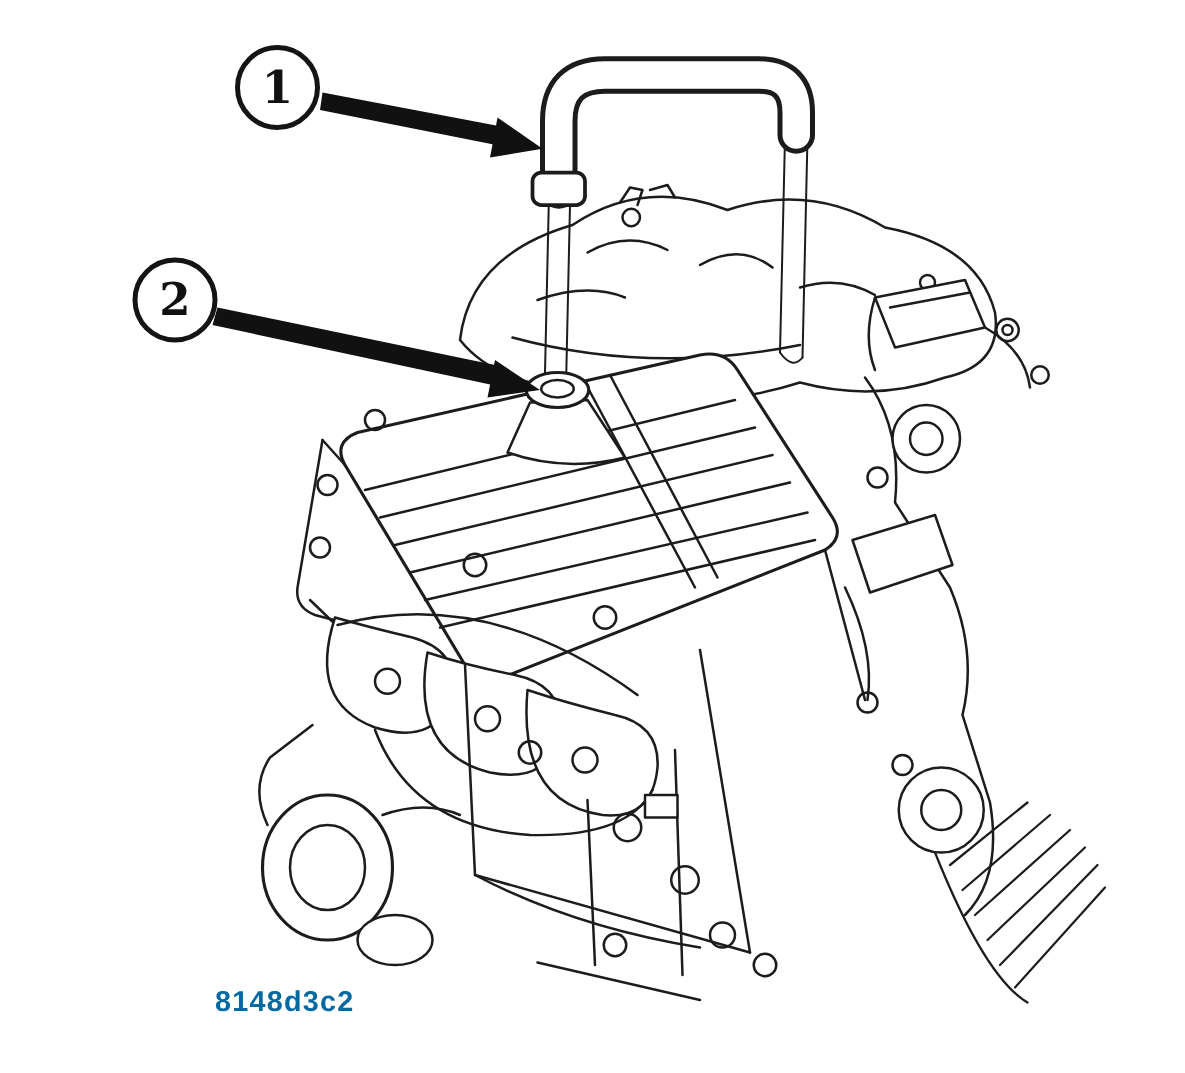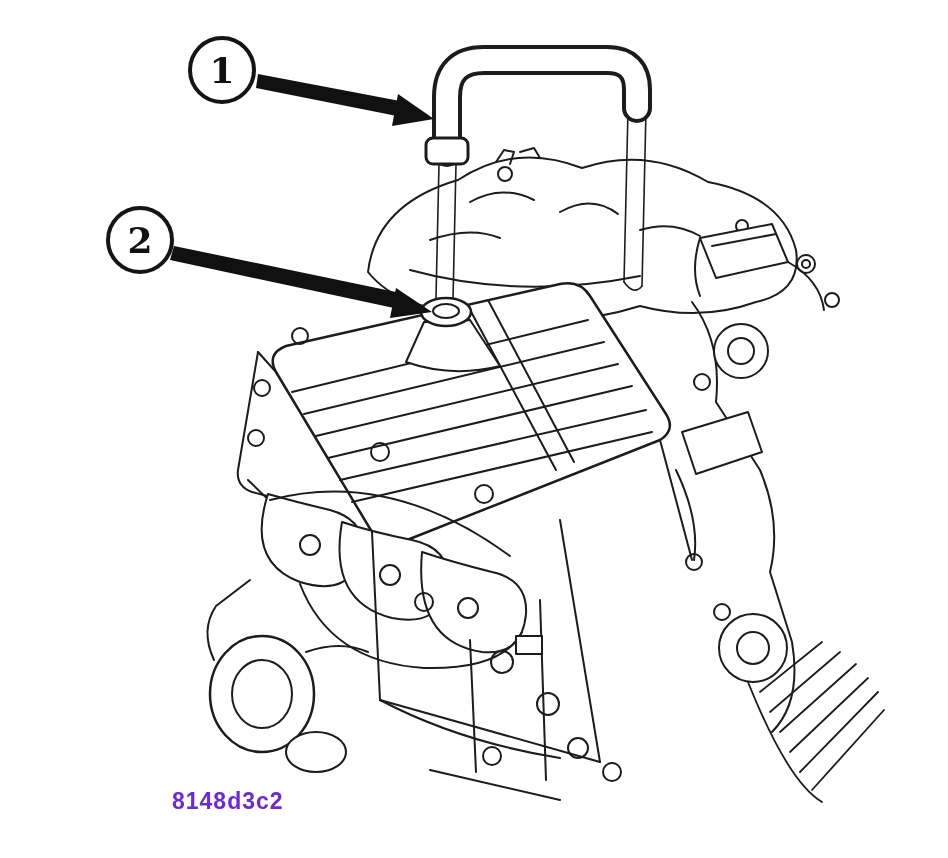--- a/index.html
+++ b/index.html
@@ -27,21 +27,21 @@
   }
   .callout-1{left:188px;top:36px;}
   .callout-2{left:106px;top:206px;}
   .figure-code{
     position:absolute;
     left:172px;top:788px;
     font-family:"Liberation Sans", sans-serif;
     font-weight:bold;
     font-size:23px;
     letter-spacing:1px;
-    color:#6d28d9;
+    color:#0369a1;
     z-index:5;
   }
 </style>
 </head>
 <body>
 
 <div class="canvas">
 
   <svg class="art" width="948" height="858" viewBox="0 0 948 858" xmlns="http://www.w3.org/2000/svg">
 

